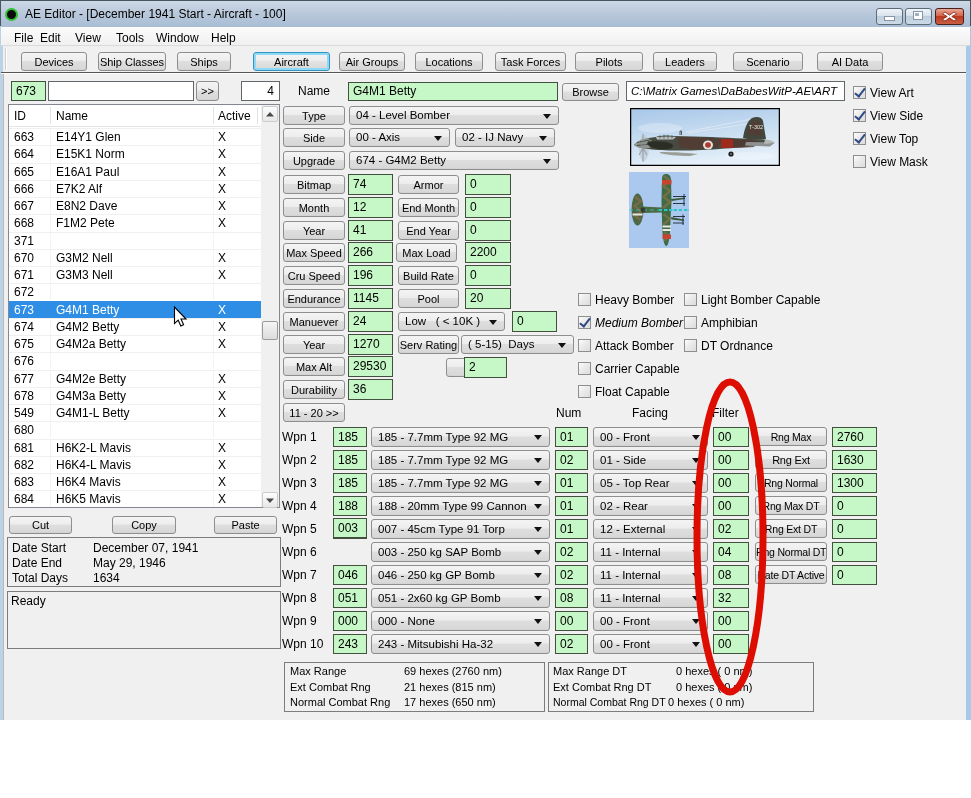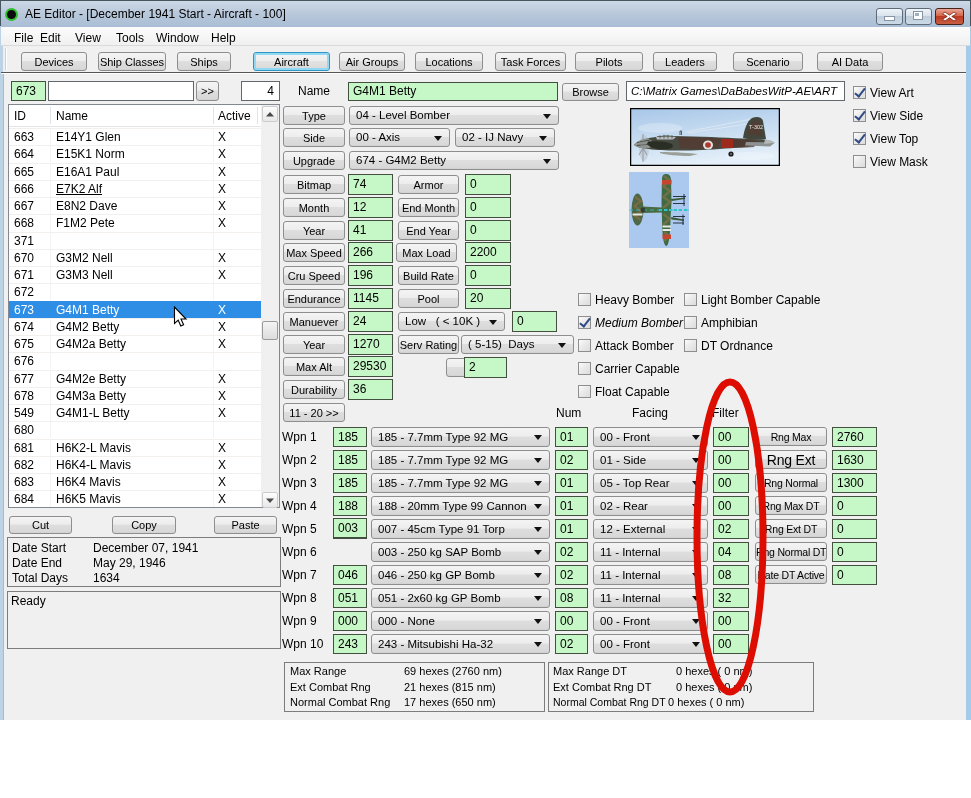--- a/index.html
+++ b/index.html
@@ -102,21 +102,21 @@
       </div>
       <div style="position:absolute;left:0;top:57.5px;width:252px;height:17px;box-shadow:0 1px 0 #f3efec inset;">
         <span style="position:absolute;left:5px;top:2px;">665</span>
         <span style="position:absolute;left:47px;top:2px;">E16A1 Paul</span>
         <span style="position:absolute;left:209px;top:2px;">X</span>
         <span style="position:absolute;left:41px;top:0;width:1px;height:17px;background:#f3f3f3;"></span>
         <span style="position:absolute;left:204px;top:0;width:1px;height:17px;background:#f3f3f3;"></span>
       </div>
       <div style="position:absolute;left:0;top:74.75px;width:252px;height:17px;box-shadow:0 1px 0 #f3efec inset;">
         <span style="position:absolute;left:5px;top:2px;">666</span>
-        <span style="position:absolute;left:47px;top:2px;text-decoration:underline;">E7K2 Alf</span>
+        <span style="position:absolute;left:47px;top:2px;">E7K2 Alf</span>
         <span style="position:absolute;left:209px;top:2px;">X</span>
         <span style="position:absolute;left:41px;top:0;width:1px;height:17px;background:#f3f3f3;"></span>
         <span style="position:absolute;left:204px;top:0;width:1px;height:17px;background:#f3f3f3;"></span>
       </div>
       <div style="position:absolute;left:0;top:92px;width:252px;height:17px;box-shadow:0 1px 0 #f3efec inset;">
         <span style="position:absolute;left:5px;top:2px;">667</span>
         <span style="position:absolute;left:47px;top:2px;">E8N2 Dave</span>
         <span style="position:absolute;left:209px;top:2px;">X</span>
         <span style="position:absolute;left:41px;top:0;width:1px;height:17px;background:#f3f3f3;"></span>
         <span style="position:absolute;left:204px;top:0;width:1px;height:17px;background:#f3f3f3;"></span>
@@ -412,21 +412,21 @@
     <div class="drop" style="left:593px;top:427px;width:115px;height:20px;line-height:18px;">00 - Front</div>
     <div class="green" style="left:713px;top:427px;width:36px;height:20px;line-height:18px;">00</div>
     <div class="btn" style="left:755px;top:427px;width:72px;height:19px;line-height:18px;font-size:10.5px;letter-spacing:-0.2px;">Rng Max</div>
     <div class="green" style="left:832px;top:427px;width:45px;height:20px;line-height:18px;">2760</div>
     <div class="lbl" style="left:282px;top:453px;">Wpn 2</div>
     <div class="green" style="left:333px;top:450px;width:34px;height:20px;line-height:18px;">185</div>
     <div class="drop" style="left:371px;top:450px;width:179px;height:20px;line-height:18px;">185 - 7.7mm Type 92 MG</div>
     <div class="green" style="left:555px;top:450px;width:33px;height:20px;line-height:18px;">02</div>
     <div class="drop" style="left:593px;top:450px;width:115px;height:20px;line-height:18px;">01 - Side</div>
     <div class="green" style="left:713px;top:450px;width:36px;height:20px;line-height:18px;">00</div>
-    <div class="btn" style="left:755px;top:450px;width:72px;height:19px;line-height:18px;font-size:14px;letter-spacing:-0.2px;">Rng Ext</div>
+    <div class="btn" style="left:755px;top:450px;width:72px;height:19px;line-height:18px;font-size:11px;letter-spacing:-0.2px;">Rng Ext</div>
     <div class="green" style="left:832px;top:450px;width:45px;height:20px;line-height:18px;">1630</div>
     <div class="lbl" style="left:282px;top:476px;">Wpn 3</div>
     <div class="green" style="left:333px;top:473px;width:34px;height:20px;line-height:18px;">185</div>
     <div class="drop" style="left:371px;top:473px;width:179px;height:20px;line-height:18px;">185 - 7.7mm Type 92 MG</div>
     <div class="green" style="left:555px;top:473px;width:33px;height:20px;line-height:18px;">01</div>
     <div class="drop" style="left:593px;top:473px;width:115px;height:20px;line-height:18px;">05 - Top Rear</div>
     <div class="green" style="left:713px;top:473px;width:36px;height:20px;line-height:18px;">00</div>
     <div class="btn" style="left:755px;top:473px;width:72px;height:19px;line-height:18px;font-size:10.5px;letter-spacing:-0.2px;">Rng Normal</div>
     <div class="green" style="left:832px;top:473px;width:45px;height:20px;line-height:18px;">1300</div>
     <div class="lbl" style="left:282px;top:499px;">Wpn 4</div>

